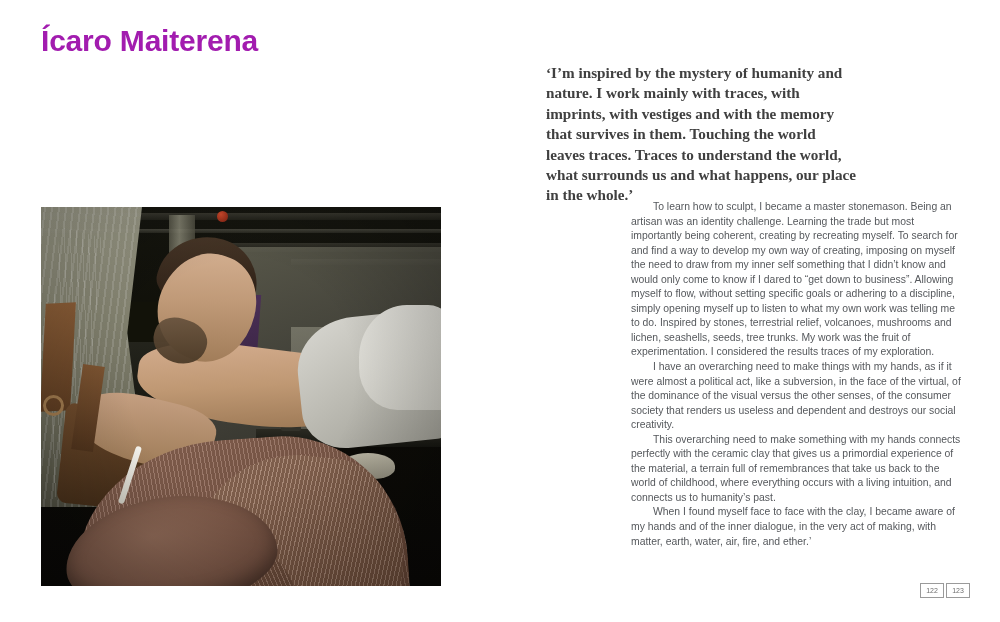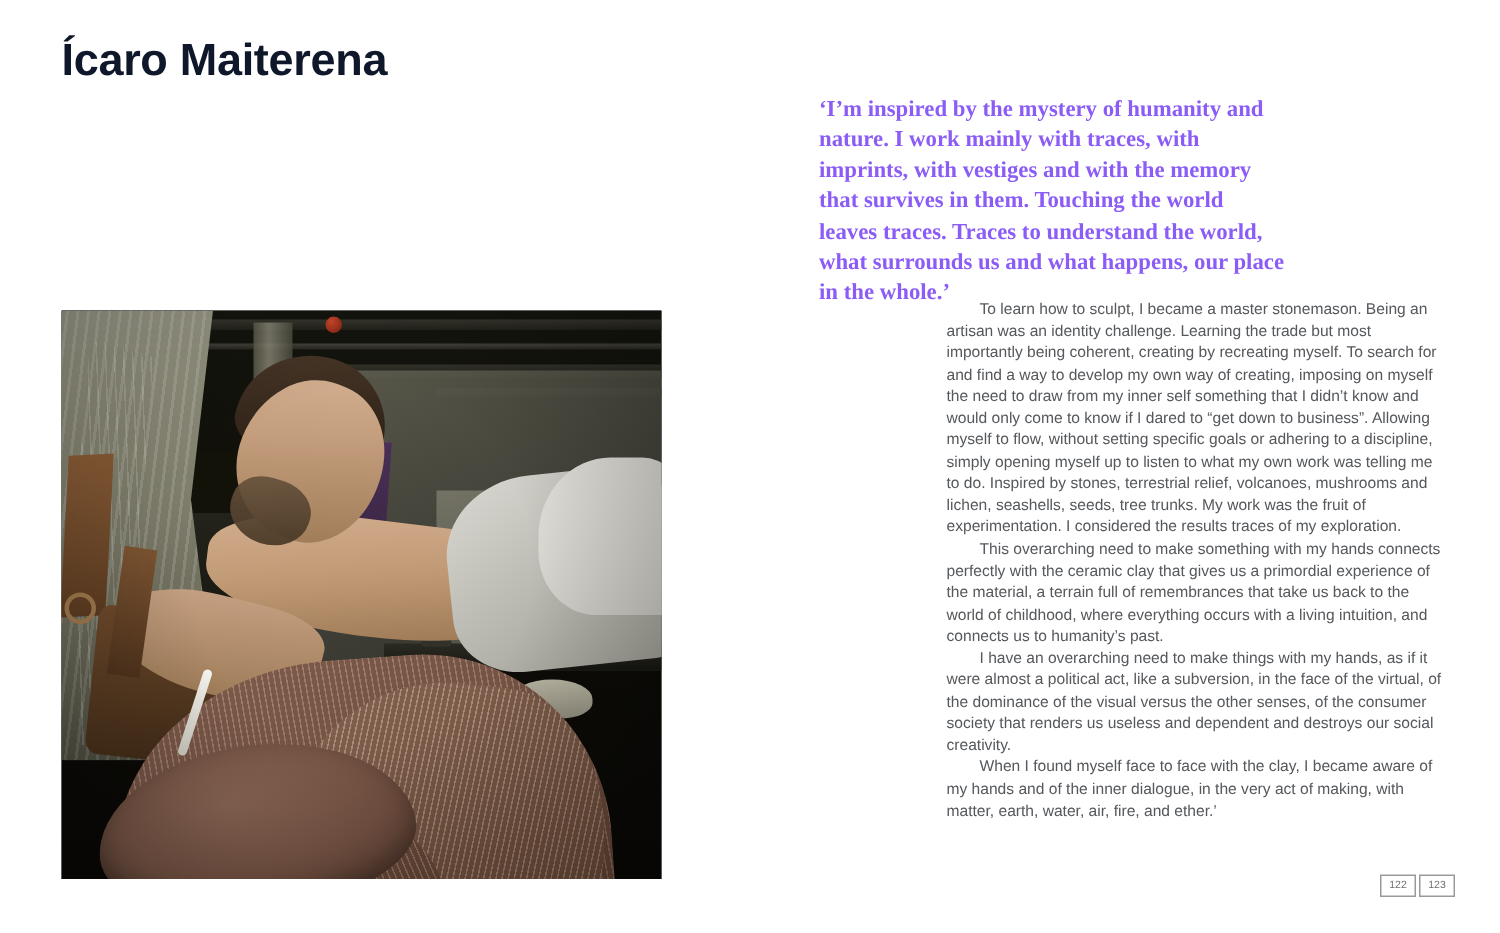--- a/index.html
+++ b/index.html
@@ -30,21 +30,21 @@
   }
 
   .artist-title {
     position: absolute;
     left: 41px;
     top: 24px;
     font-family: "Liberation Sans", sans-serif;
     font-weight: bold;
     font-size: 30px;
     letter-spacing: -0.2px;
-    color: #0f172a;
+    color: #a21caf;
     white-space: nowrap;
   }
 
   
   .photo-frame {
     position: absolute;
     left: 41px;
     top: 207px;
     width: 400px;
     height: 379px;
@@ -305,21 +305,21 @@
 
   .pull-quote {
     position: absolute;
     left: 46px;
     top: 63px;
     width: 312px;
     font-family: "Liberation Serif", serif;
     font-weight: bold;
     font-size: 15.2px;
     line-height: 20.4px;
-    color: #8b5cf6;
+    color: #404040;
     text-align: left;
   }
 
   .body-column {
     position: absolute;
     left: 131px;
     top: 200px;
     width: 333px;
     font-family: "Liberation Sans", sans-serif;
     font-size: 10.4px;
@@ -407,22 +407,22 @@
       </div>
     </div>
   </div>
 
   <div class="page-right">
 
     <div class="pull-quote">‘I’m inspired by the mystery of humanity and nature. I work mainly with traces, with imprints, with vestiges and with the memory that survives in them. Touching the world leaves traces. Traces to understand the world, what surrounds us and what happens, our place in the whole.’</div>
 
     <div class="body-column">
       <p>To learn how to sculpt, I became a master stonemason. Being an artisan was an identity challenge. Learning the trade but most importantly being coherent, creating by recreating myself. To search for and find a way to develop my own way of creating, imposing on myself the need to draw from my inner self something that I didn’t know and would only come to know if I dared to “get down to business”. Allowing myself to flow, without setting specific goals or adhering to a discipline, simply opening myself up to listen to what my own work was telling me to do. Inspired by stones, terrestrial relief, volcanoes, mushrooms and lichen, seashells, seeds, tree trunks. My work was the fruit of experimentation. I considered the results traces of my exploration.</p>
+      <p>I have an overarching need to make things with my hands, as if it were almost a political act, like a subversion, in the face of the virtual, of the dominance of the visual versus the other senses, of the consumer society that renders us useless and dependent and destroys our social creativity.</p>
       <p>This overarching need to make something with my hands connects perfectly with the ceramic clay that gives us a primordial experience of the material, a terrain full of remembrances that take us back to the world of childhood, where everything occurs with a living intuition, and connects us to humanity’s past.</p>
-      <p>I have an overarching need to make things with my hands, as if it were almost a political act, like a subversion, in the face of the virtual, of the dominance of the visual versus the other senses, of the consumer society that renders us useless and dependent and destroys our social creativity.</p>
       <p>When I found myself face to face with the clay, I became aware of my hands and of the inner dialogue, in the very act of making, with matter, earth, water, air, fire, and ether.’</p>
     </div>
 
     <div class="page-numbers">
       <div class="page-num">122</div>
       <div class="page-num">123</div>
     </div>
 
   </div>
 </div>

